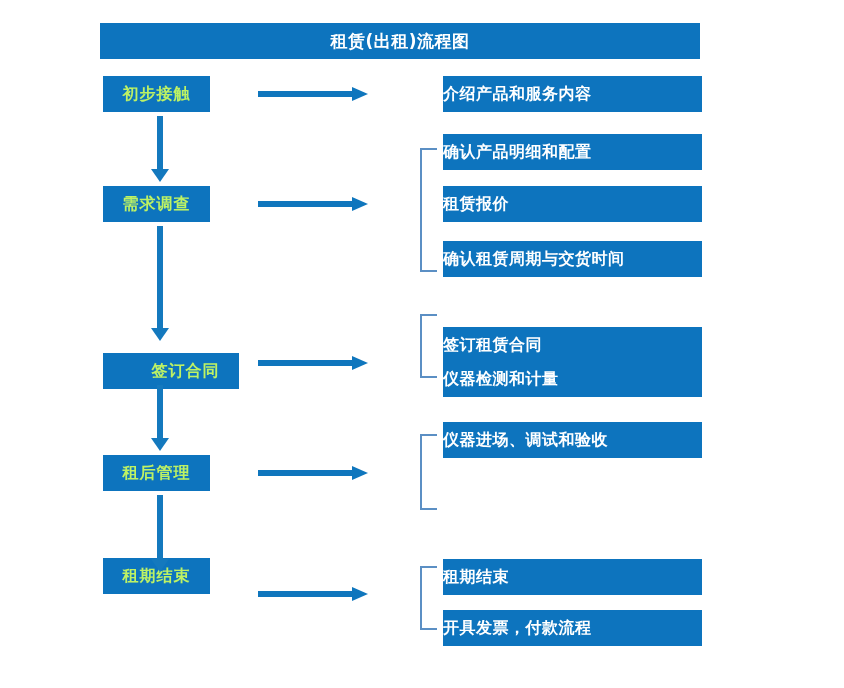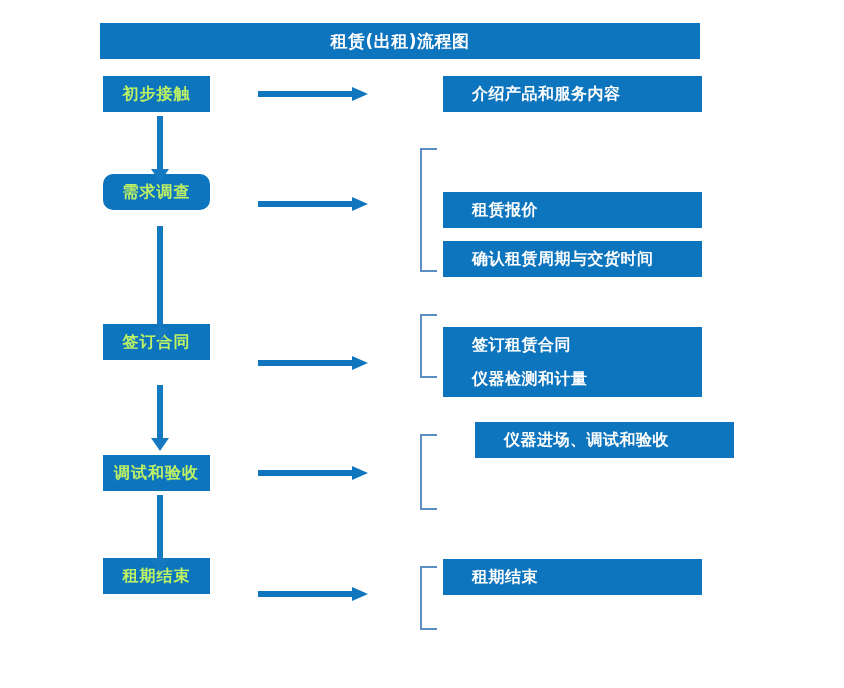--- a/index.html
+++ b/index.html
@@ -55,21 +55,21 @@
     position: absolute;
     left: 443px;
     width: 259px;
     height: 36px;
     background: #0D74BE;
     color: #ffffff;
     font-size: 16px;
     font-weight: bold;
     display: flex;
     align-items: center;
-    padding-left: 29px;
+    padding-left: 0;
     box-sizing: border-box;
     letter-spacing: 0.5px;
   }
 
   
   .h-arrow {
     position: absolute;
     height: 18px;
     width: 110px;
   }
@@ -128,23 +128,23 @@
   }
 </style>
 </head>
 <body>
 
 <div id="canvas">
 
   <div class="title-bar">租赁(出租)流程图</div>
 
   <div class="stage-box" style="top:76px;">初步接触</div>
-  <div class="stage-box" style="top:174px;border-radius:10px;">需求调查</div>
-  <div class="stage-box" style="top:324px;">签订合同</div>
-  <div class="stage-box" style="top:455px;">调试和验收</div>
+  <div class="stage-box" style="top:186px;">需求调查</div>
+  <div class="stage-box" style="top:353px;padding-left:29px;">签订合同</div>
+  <div class="stage-box" style="top:455px;">租后管理</div>
   <div class="stage-box" style="top:558px;">租期结束</div>
 
   <div class="v-arrow" style="top:116px; height:66px;">
     <div class="shaft" style="height:53px;"></div>
     <div class="head"></div>
   </div>
   <div class="v-arrow" style="top:226px; height:115px;">
     <div class="shaft" style="height:102px;"></div>
     <div class="head"></div>
   </div>
@@ -177,20 +177,22 @@
     <div class="shaft"></div>
       <div class="head"></div>
   </div>
 
   <div class="bracket" style="top:148px; height:124px;"></div>
   <div class="bracket" style="top:314px; height:64px;"></div>
   <div class="bracket" style="top:434px; height:76px;"></div>
   <div class="bracket" style="top:566px; height:64px;"></div>
 
   <div class="detail-box" style="top:76px;">介绍产品和服务内容</div>
-  <div class="detail-box" style="top:192px;">租赁报价</div>
+  <div class="detail-box" style="top:134px;">确认产品明细和配置</div>
+  <div class="detail-box" style="top:186px;">租赁报价</div>
   <div class="detail-box" style="top:241px;">确认租赁周期与交货时间</div>
   <div class="detail-box" style="top:327px;font-family:Liberation Serif, serif;">签订租赁合同</div>
   <div class="detail-box" style="top:361px;">仪器检测和计量</div>
-  <div class="detail-box" style="top:422px;margin-left:32px;">仪器进场、调试和验收</div>
+  <div class="detail-box" style="top:422px;">仪器进场、调试和验收</div>
   <div class="detail-box" style="top:559px;">租期结束</div>
+  <div class="detail-box" style="top:610px;">开具发票，付款流程</div>
 
 </div>
 
 </body></html>

